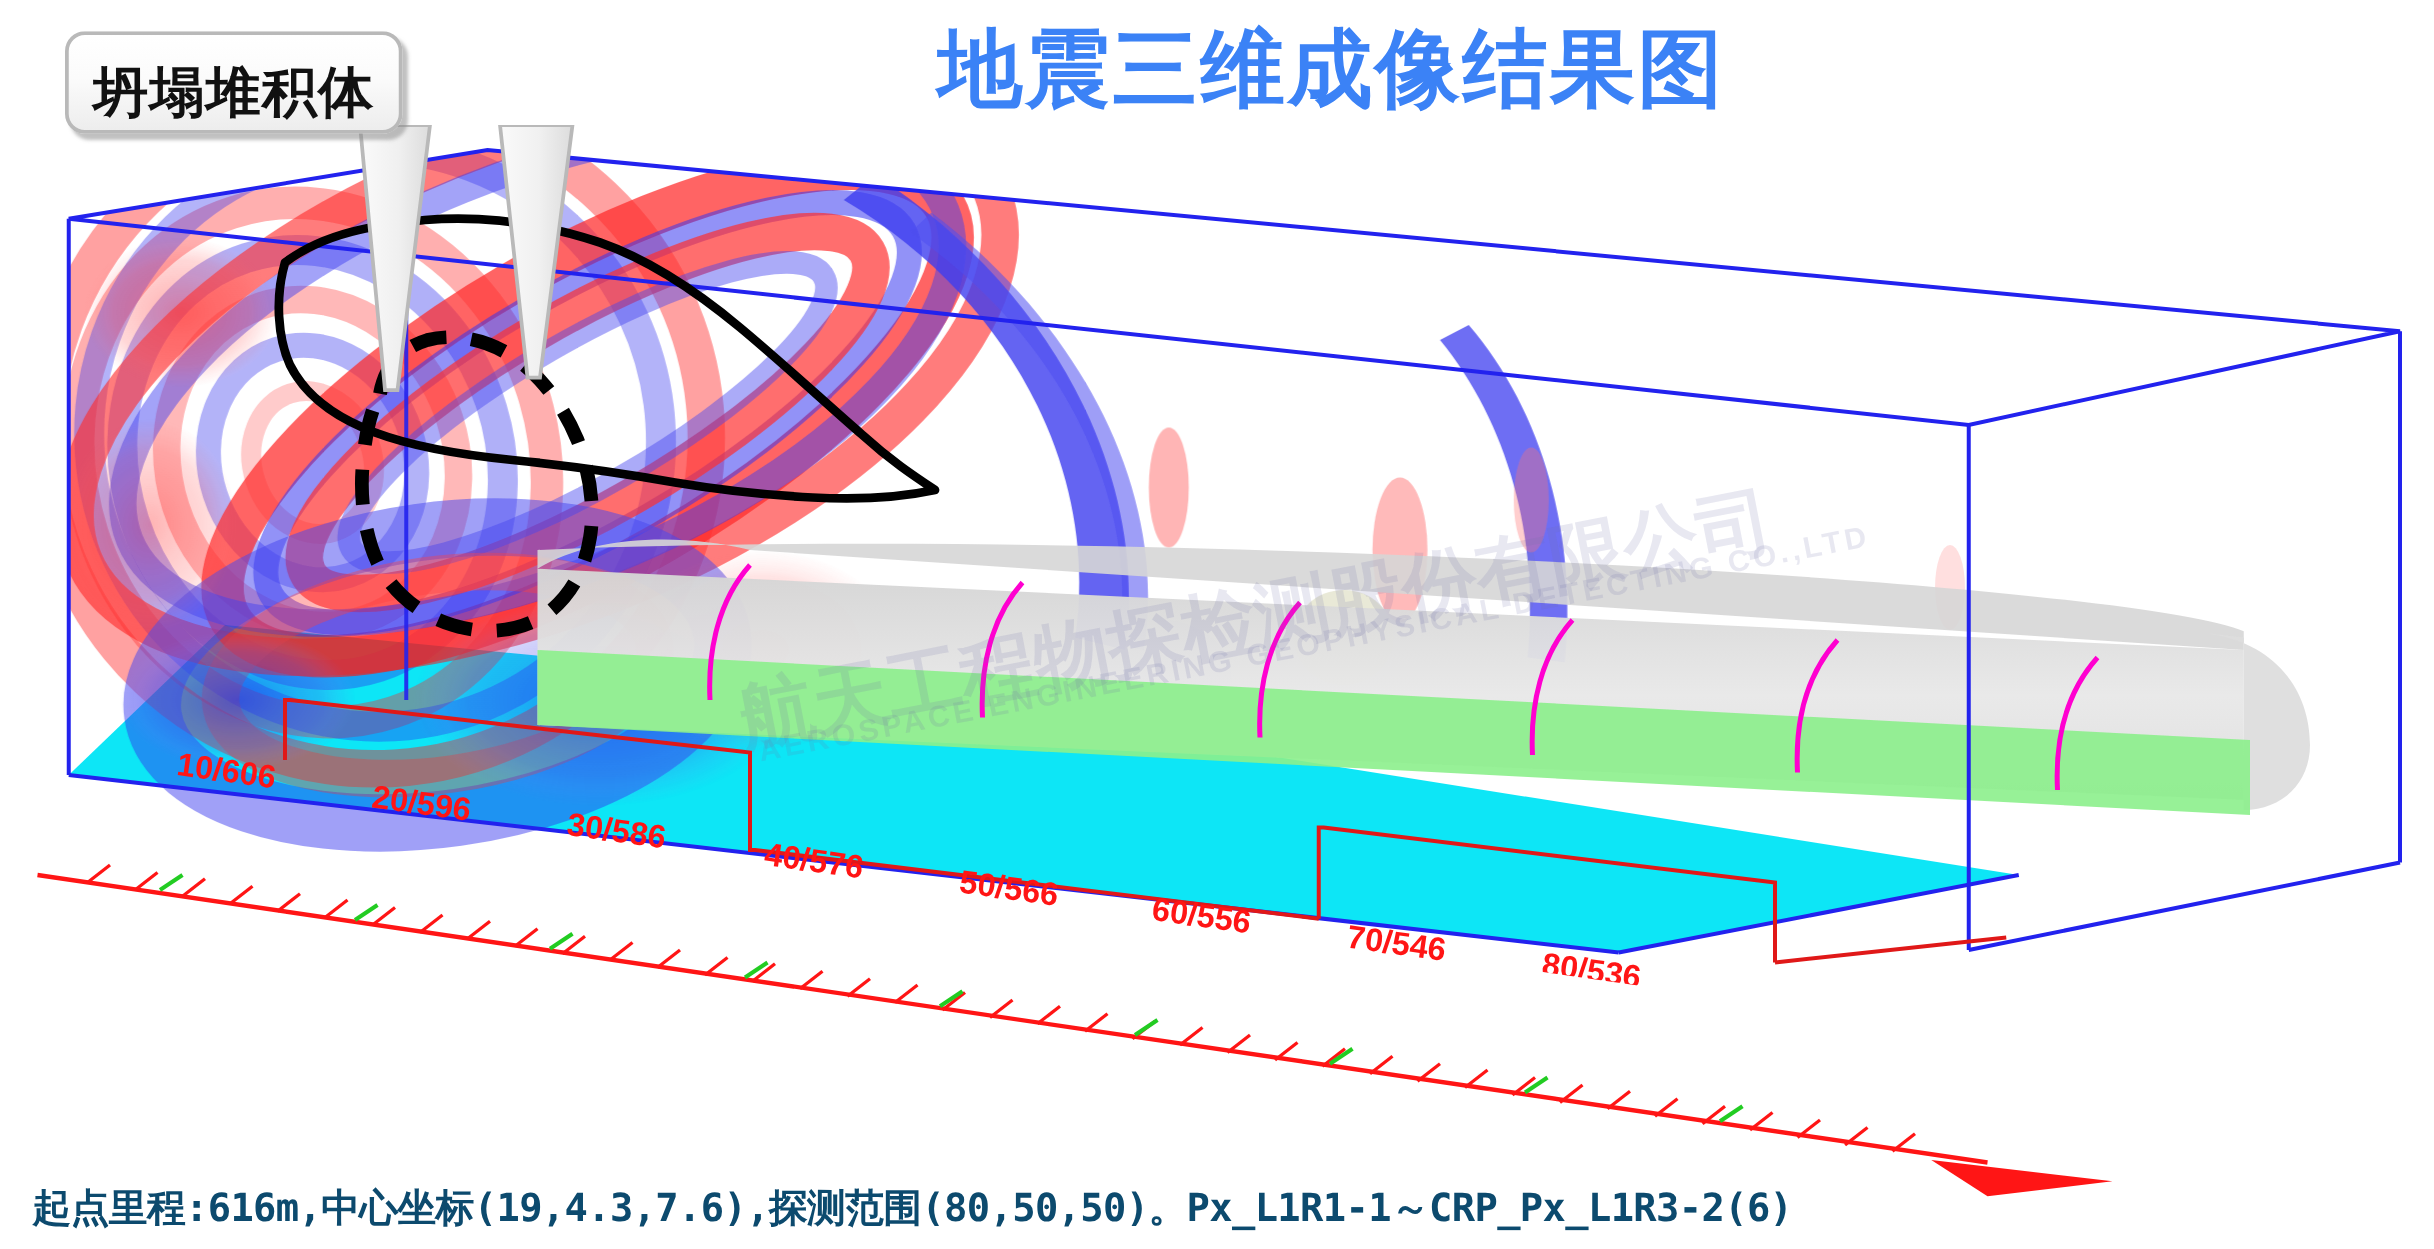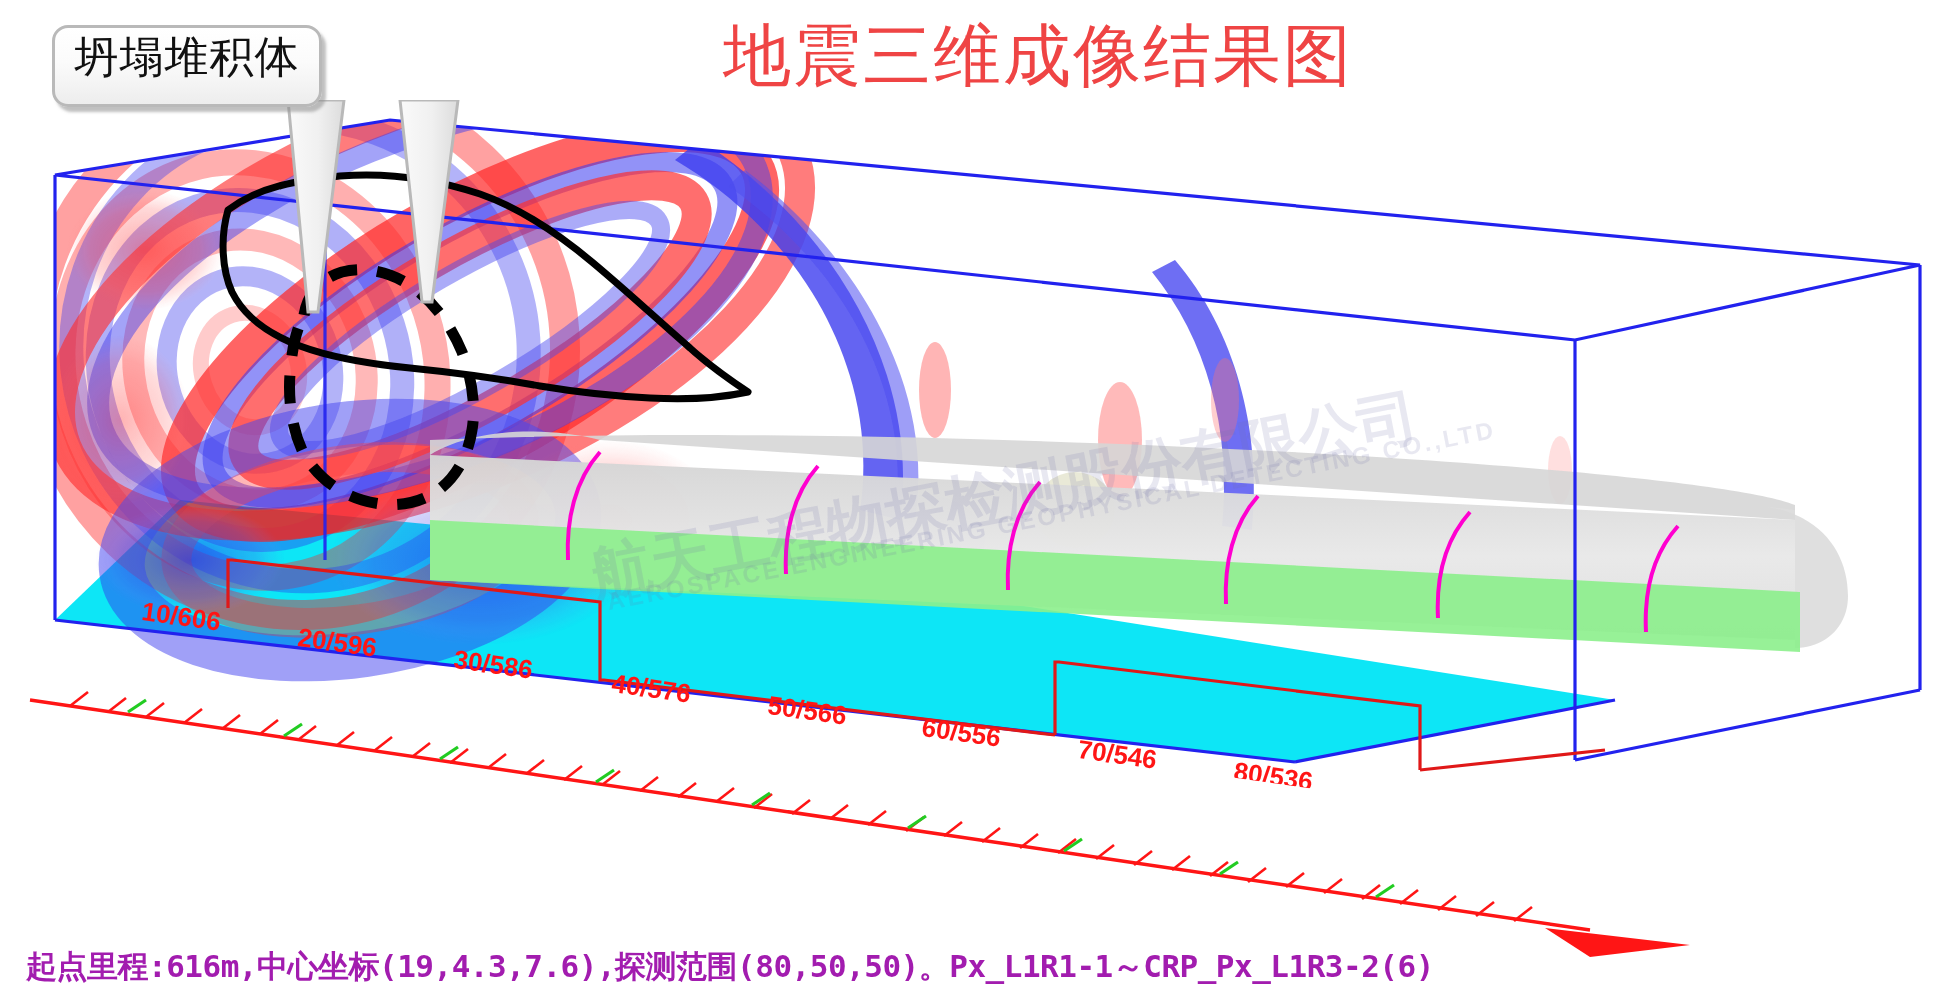--- a/index.html
+++ b/index.html
@@ -14,43 +14,44 @@
     position: relative;
     width: 1947px;
     height: 999px;
     background: #ffffff;
     overflow: hidden;
   }
 
   
   #title {
     position: absolute;
-    left: 723px;
+    left: 750px;
     top: 22px;
     font-family: "DejaVu Sans", sans-serif;
     font-size: 68px;
-    font-weight: 400;
+    font-weight: 700;
     letter-spacing: 2px;
-    color: #ef4444;
+    color: #3b82f6;
     white-space: nowrap;
     line-height: 1;
   }
 
   
   .callout {
     position: absolute;
     box-sizing: border-box;
     border: 3px solid #b9b9b9;
     border-radius: 16px;
     background: linear-gradient(180deg, #ffffff 0%, #fbfbfb 45%, #ededed 100%);
     box-shadow: 4px 5px 3px rgba(140,140,140,0.55);
     display: flex;
-    align-items: flex-start;
+    align-items: flex-end;
     justify-content: center;
     z-index: 40;
+    font-weight: bold;
   }
   .callout-label {
     font-family: "DejaVu Serif", serif;
     font-size: 44px;
     color: #111111;
     white-space: nowrap;
     letter-spacing: 1px;
   }
   #callout-1 { left: 52px;  top: 25px; width: 270px; height: 82px; }
   #callout-2 { left: 330px; top: 25px; width: 240px; height: 82px; }
@@ -118,21 +119,21 @@
   }
 
   
   #footer {
     position: absolute;
     left: 26px;
     top: 946px;
     font-family: "DejaVu Sans Mono", monospace;
     font-size: 31px;
     font-weight: 700;
-    color: #a21caf;
+    color: #0c4a6e;
     white-space: nowrap;
     letter-spacing: -0.5px;
     z-index: 50;
   }
 </style>
 </head>
 <body>
 
 <div id="page">
 

